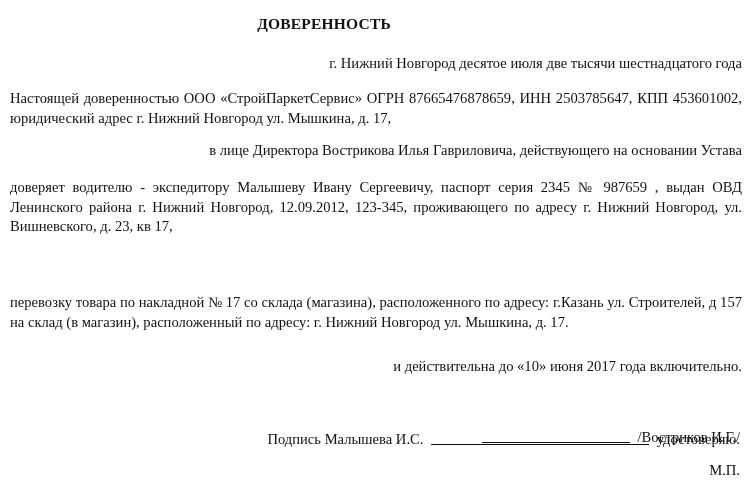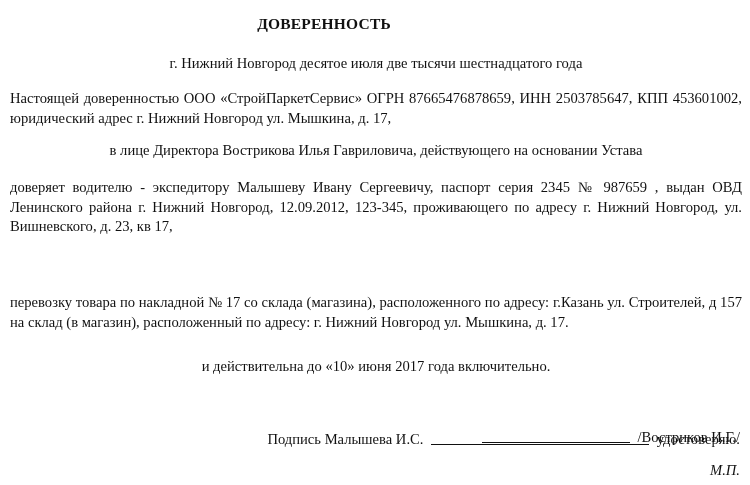--- a/index.html
+++ b/index.html
@@ -30,21 +30,21 @@
       font-size: 15.5px;
       letter-spacing: 0.2px;
     }
     .para {
       position: absolute;
       left: 10px;
       width: 732px;
       line-height: 19.5px;
       text-align: justify;
     }
-    .para.left { text-align: center; }
+    .para.left { text-align: right; }
     .sig-row {
       position: absolute;
       right: 10px;
       text-align: right;
       white-space: nowrap;
     }
     .line {
       display: inline-block;
       border-bottom: 1px solid #111;
       vertical-align: baseline;
@@ -78,17 +78,17 @@
     <span>Подпись Малышева И.С.</span>
     <span class="line" style="width:218px;"></span>
     <span>удостоверяю.</span>
   </div>
 
   <div class="sig-row" style="top:429px;text-align:right;">
     <span class="line" style="width:148px;"></span>
     <span>/Востриков И.Г./</span>
   </div>
 
-  <div class="sig-row" style="top:462px;font-style:italic;">
+  <div class="sig-row" style="top:462px;">
     <span>М.П.</span>
   </div>
 
 </div>
 
 </body></html>

